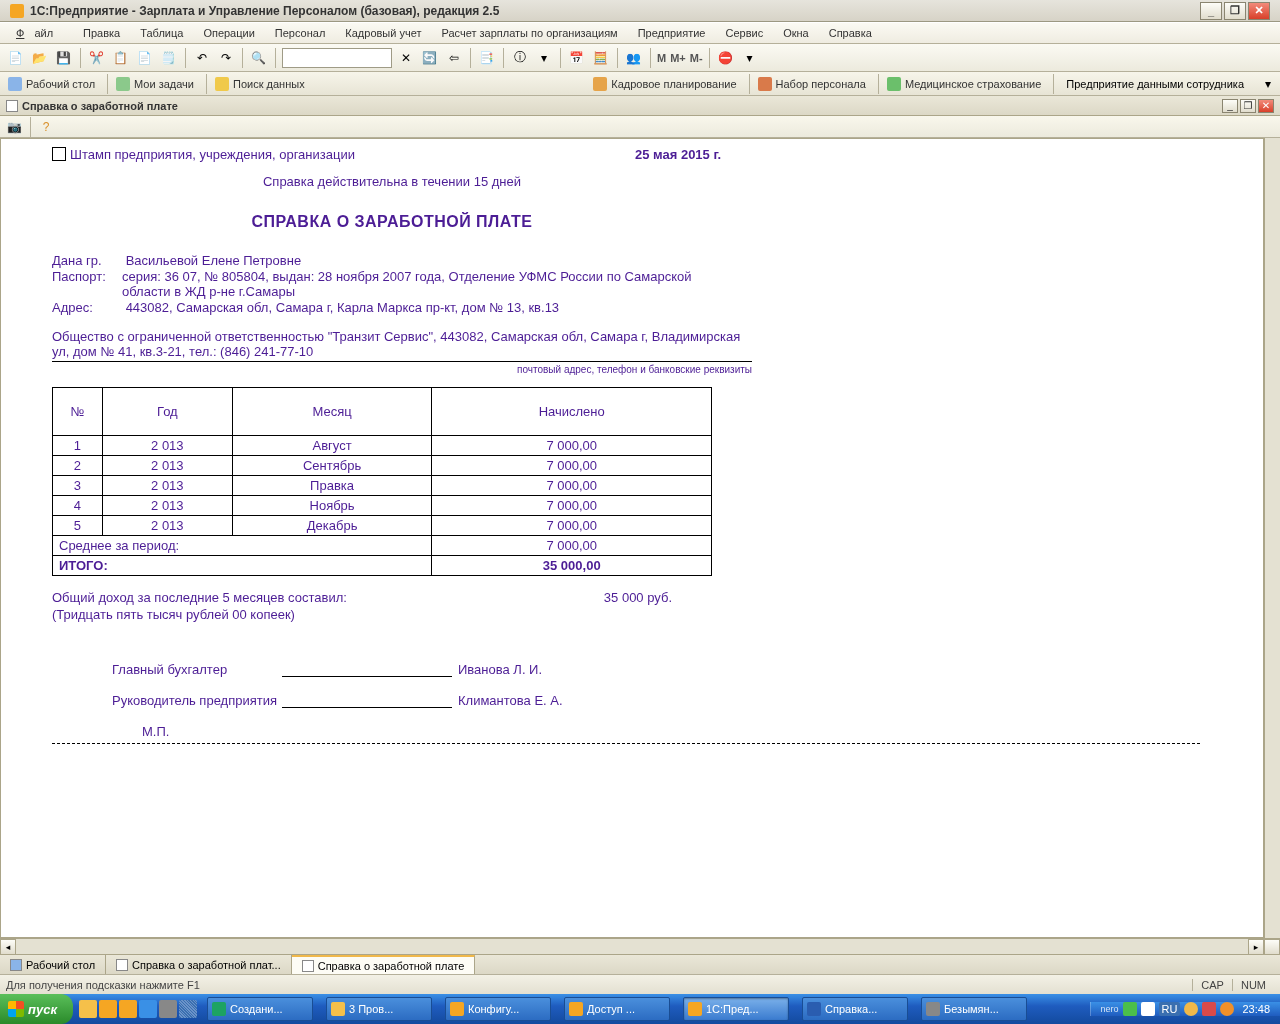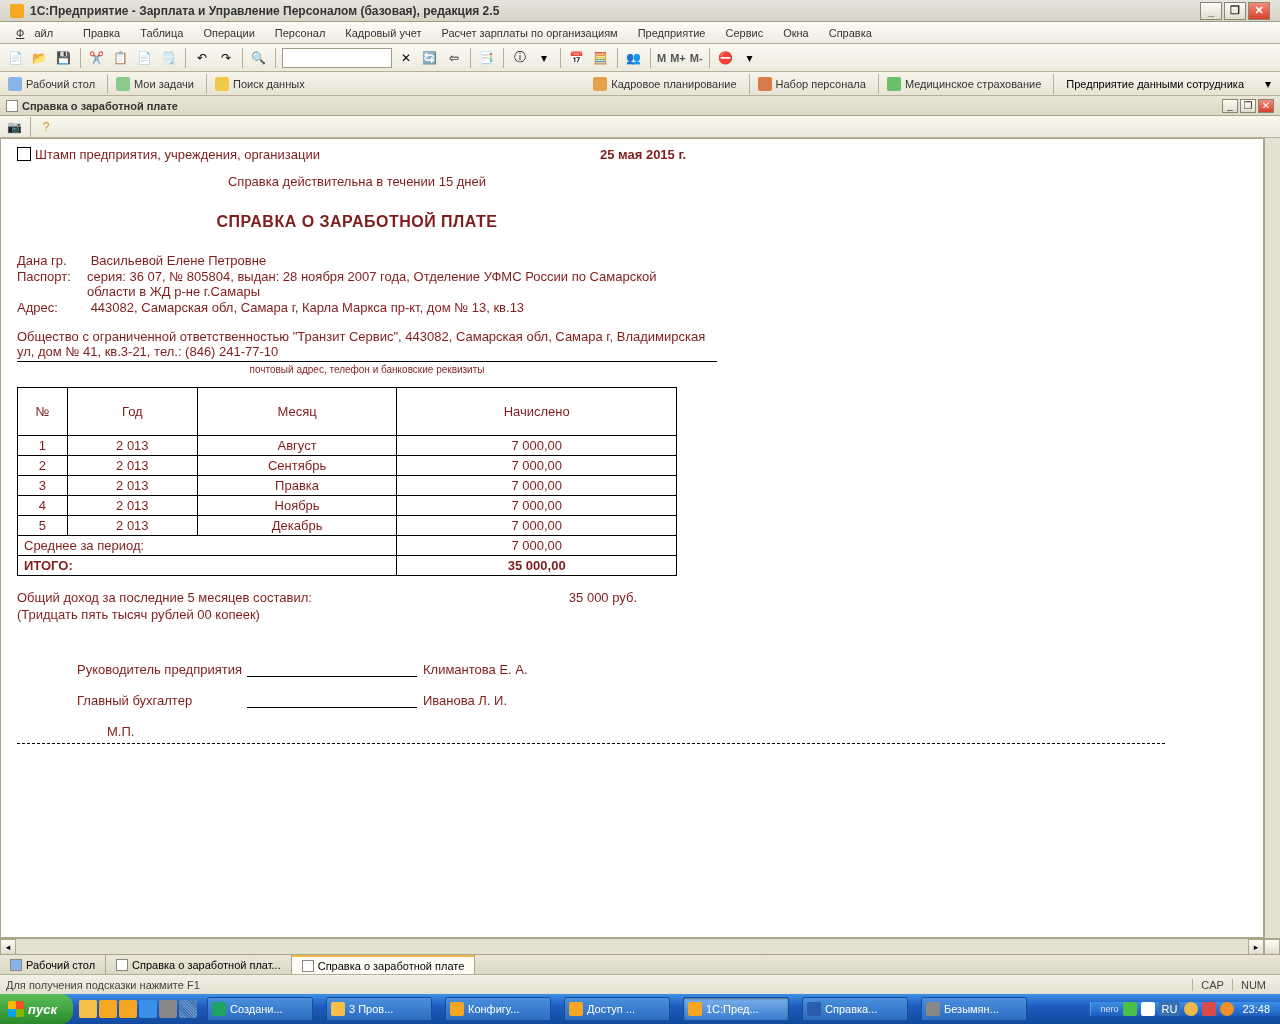--- a/index.html
+++ b/index.html
@@ -43,31 +43,31 @@
 .minitb .tbtn { width:20px; height:20px; }
 
 
 .docwrap { flex:1; display:flex; background:#e9e6d8; position:relative; }
 .docscroll { flex:1; overflow:auto; background:#fff; border:1px solid #aba589; margin:0; }
 .vscroll { width:16px; background:#e4e1d2; border-left:1px solid #aba589; }
 .hscroll { height:16px; background:#e4e1d2; border-top:1px solid #aba589; display:flex; }
 .hscroll .arrow { width:16px; height:16px; border:1px solid #aba589; background:linear-gradient(#fdfdf8,#e1ddcd); display:flex; align-items:center; justify-content:center; font-size:9px; }
 .hscroll .track { flex:1; }
 
-.page { padding:8px 16px; color:#7f1d1d; font-size:13px; width:1180px; }
+.page { padding:8px 16px; color:#4c1d95; font-size:13px; width:1180px;margin-left:35px; }
 .stamp-row { display:flex; align-items:flex-start; }
 .stampbox { width:14px; height:14px; border:1px solid #000; margin-right:4px; }
 .stamp-text { }
 .date-right { margin-left:280px;font-weight:bold; }
 .validity { text-align:center; margin-top:12px; margin-bottom:24px; width:680px; }
 .doc-title { text-align:center; font-weight:bold; font-size:16px; letter-spacing:0.5px; margin-bottom:22px; width:680px; }
 .info-line { margin:1px 0; }
 .info-label { display:inline-block; width:70px; vertical-align:top; }
 .org-block { margin-top:14px; width:700px; border-bottom:1px solid #000; padding-bottom:2px; }
-.org-caption { text-align:center; font-size:10px; margin-top:2px; width:700px; }
+.org-caption { text-align:right; font-size:10px; margin-top:2px; width:700px; }
 
 table.salary { border-collapse:collapse; margin-top:12px; width:660px; }
 table.salary th, table.salary td { border:1px solid #000; padding:2px 6px; text-align:center; font-size:13px; height:16px; }
 table.salary th { padding:16px 6px; font-weight:normal; }
 table.salary .leftcell { text-align:left; }
 table.salary .bold td { font-weight:bold; }
 
 .total-line { margin-top:14px; display:flex; width:620px; }
 .total-line .lab { flex:1; }
 .total-words { margin-top:2px; }
@@ -296,28 +296,28 @@
         </table>
 
       <div class="total-line">
         <span class="lab">Общий доход  за последние 5 месяцев  составил:</span>
         <span>35 000  руб.</span>
       </div>
       <div class="total-words">(Тридцать пять тысяч рублей 00 копеек)</div>
 
       <div class="sign-block">
         <div class="sign-row">
+          <div class="sign-role">Главный бухгалтер</div>
+          <div class="sign-line"></div>
+          <div class="sign-name">Иванова Л. И.</div>
+        </div>
+        <div class="sign-row">
           <div class="sign-role">Руководитель предприятия</div>
           <div class="sign-line"></div>
           <div class="sign-name">Климантова Е. А.</div>
-        </div>
-        <div class="sign-row">
-          <div class="sign-role">Главный бухгалтер</div>
-          <div class="sign-line"></div>
-          <div class="sign-name">Иванова Л. И.</div>
         </div>
         <div class="mp">М.П.</div>
       </div>
       <div class="dashed"></div>
     </div>
   </div>
   <div class="vscroll"></div>
 </div>
 <div class="hscroll">
   <div class="arrow">◂</div>

